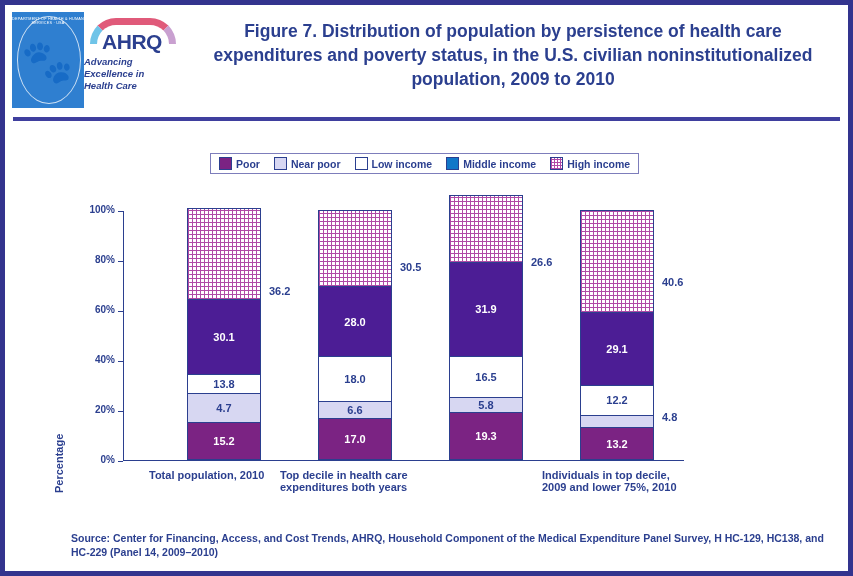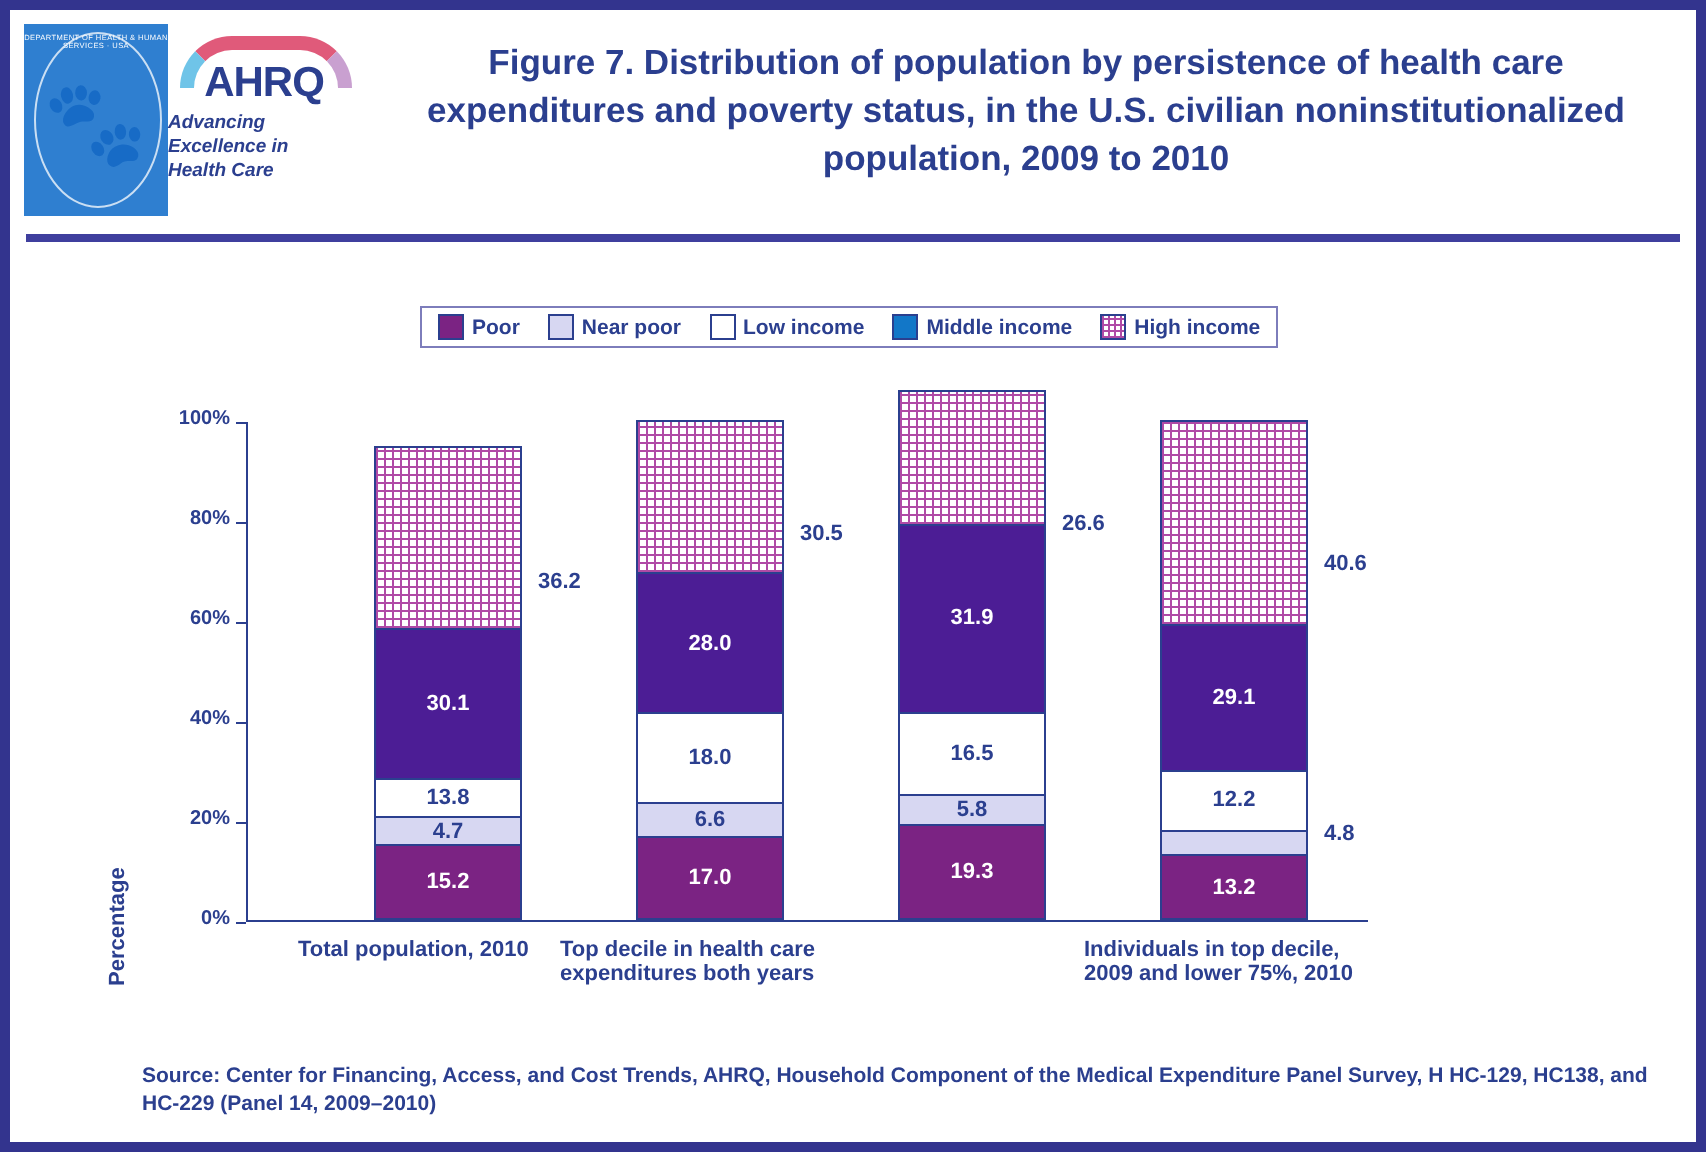--- a/index.html
+++ b/index.html
@@ -300,21 +300,21 @@
       <div class="tickmark" style="top:200px;"></div>
       <div class="tickmark" style="top:150px;"></div>
       <div class="tickmark" style="top:100px;"></div>
       <div class="tickmark" style="top:50px;"></div>
       <div class="tickmark" style="top:0px;"></div>
 
       <div class="bar" style="left:64px;">
         <div class="seg seg-high" style="height:90.5px;"></div>
         <div class="seg seg-mid" style="height:75.2px;">30.1</div>
         <div class="seg seg-low" style="height:19px;">13.8</div>
-        <div class="seg seg-nearpoor" style="height:14px;">4.7</div>
+        <div class="seg seg-nearpoor" style="height:29px;">4.7</div>
         <div class="seg seg-poor bottom" style="height:38px;">15.2</div>
       </div>
       <div class="outlabel" style="left:146px;top:58px;margin-top:16px;">36.2</div>
 
       <div class="bar" style="left:195px;">
         <div class="seg seg-high" style="height:76.3px;"></div>
         <div class="seg seg-mid" style="height:70px;">28.0</div>
         <div class="seg seg-low" style="height:45px;">18.0</div>
         <div class="seg seg-nearpoor" style="height:16.5px;">6.6</div>
         <div class="seg seg-poor bottom" style="height:42.5px;">17.0</div>

